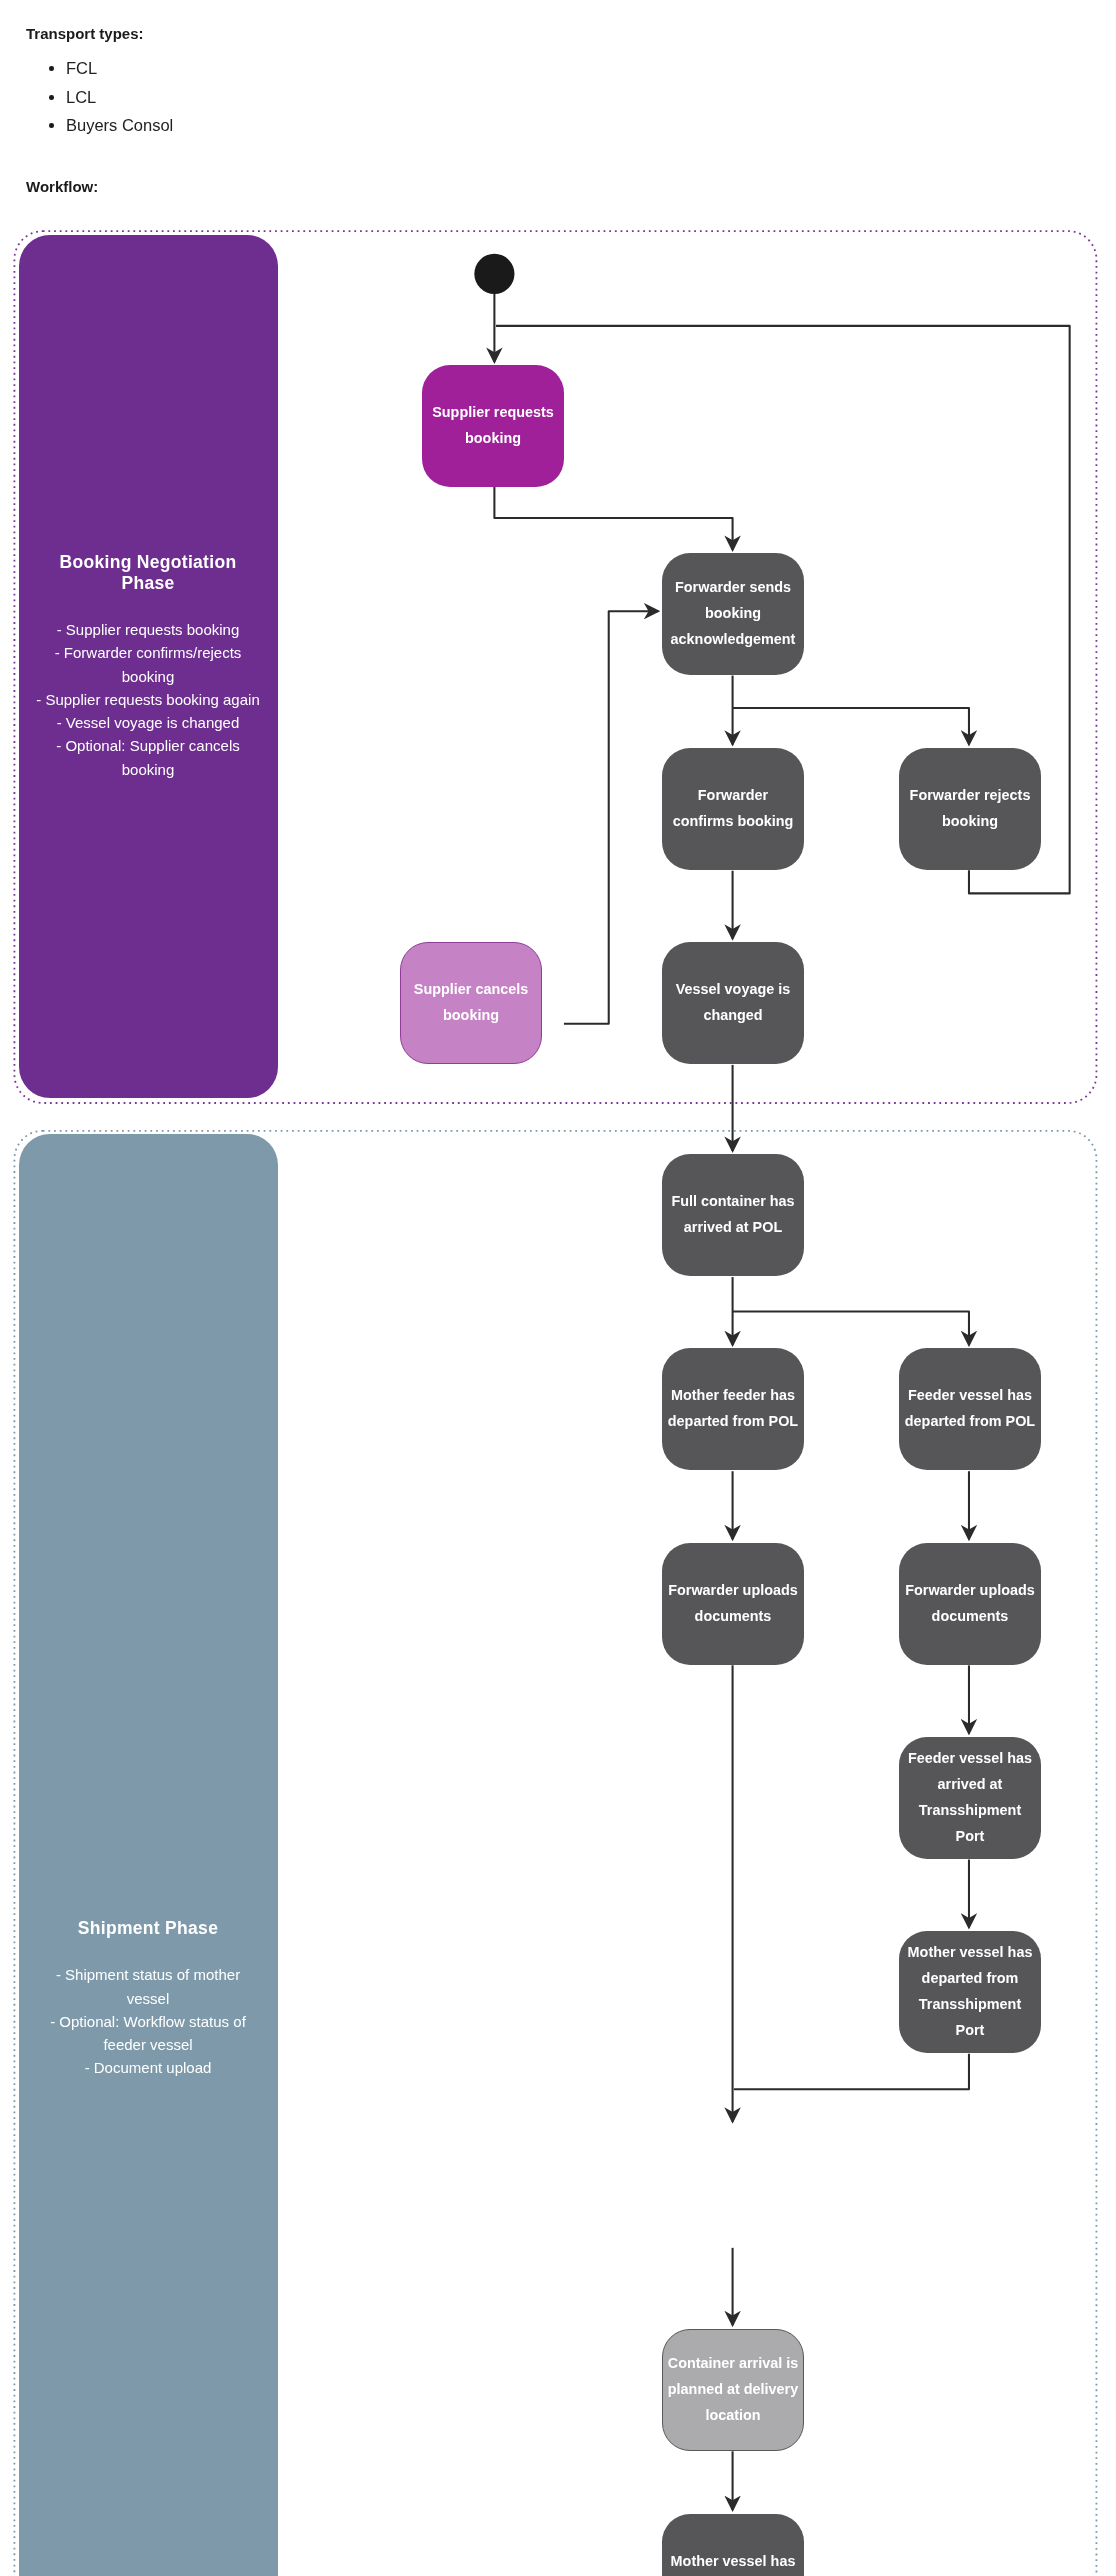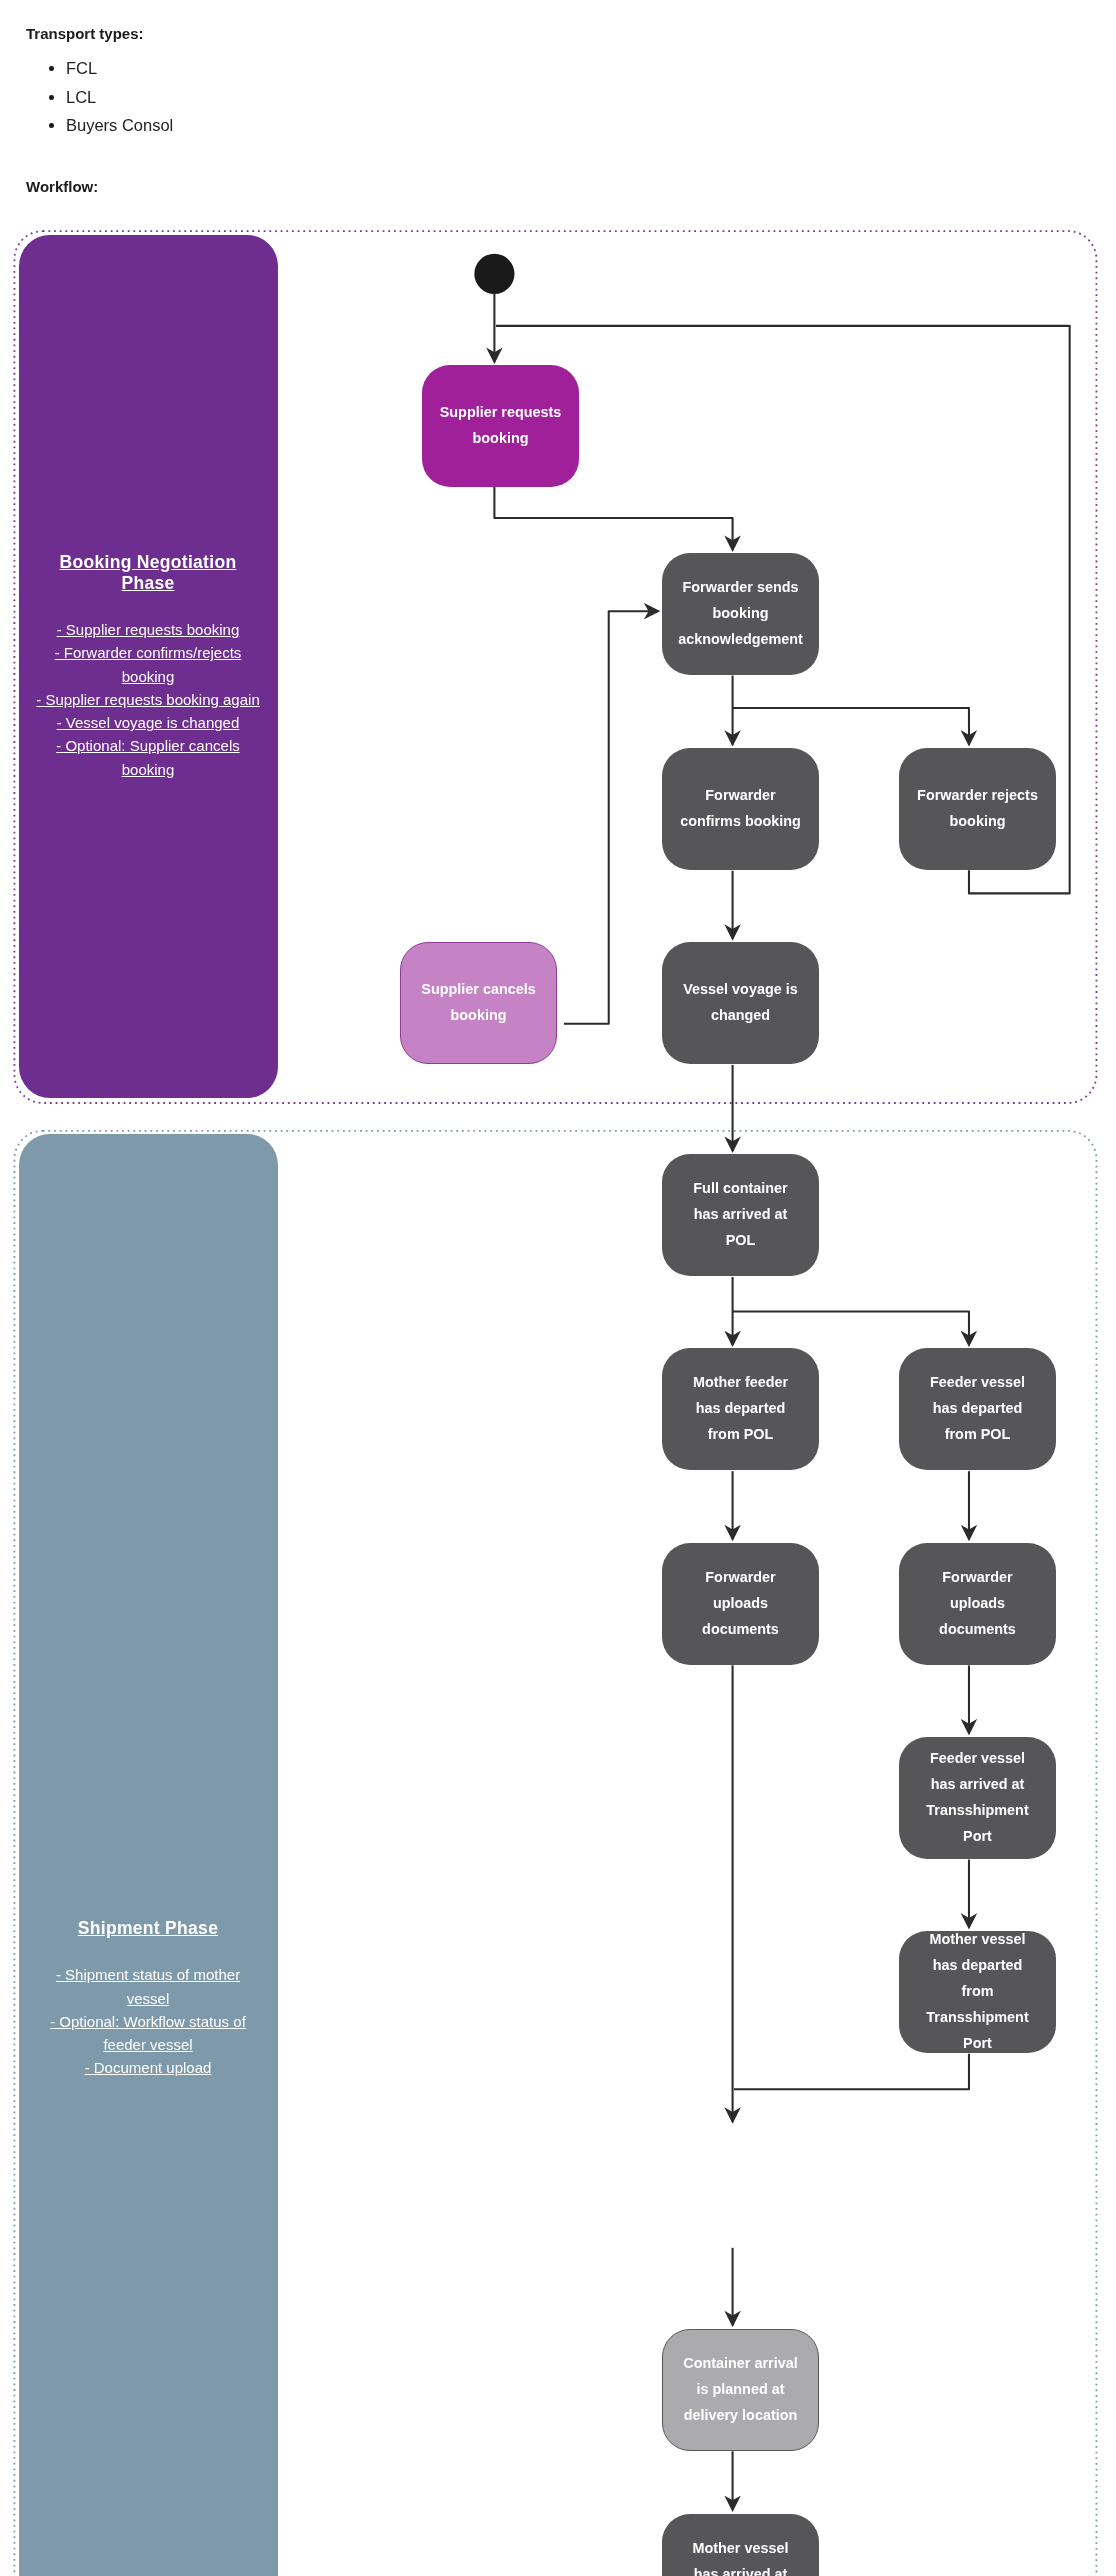--- a/index.html
+++ b/index.html
@@ -10,28 +10,28 @@
   .intro-title{position:absolute;left:26px;font-size:15px;font-weight:700;color:#1b1b1b;}
   .tt-item{position:absolute;left:49px;display:flex;align-items:flex-start;font-size:16.5px;color:#222;}
   .tt-dot{width:4.6px;height:4.6px;border-radius:50%;background:#1b1b1b;margin:7.2px 12.4px 0 0;flex:0 0 auto;}
 
   
   #canvas{position:absolute;left:0;top:0;}
 
   
   .phase-label{position:absolute;left:18.5px;width:259px;border-radius:31px;color:#fff;
     display:flex;flex-direction:column;justify-content:center;align-items:center;
-    text-align:center;padding:0 15.5px;box-sizing:border-box;text-decoration:underline;}
+    text-align:center;padding:0 15.5px;box-sizing:border-box;}
   .phase-title{font-size:17.5px;font-weight:700;margin-bottom:24px;letter-spacing:0.3px;}
   .phase-bullet{font-size:15px;line-height:1.55;font-weight:400;}
 
   
-  .node{position:absolute;width:157px;height:122px;border-radius:28px;
+  .node{position:absolute;width:142px;height:122px;border-radius:28px;
     display:flex;justify-content:center;align-items:center;text-align:center;
-    color:#fff;font-size:14.4px;font-weight:700;line-height:1.8;padding:0 17px;box-sizing:border-box;}
+    color:#fff;font-size:14.4px;font-weight:700;line-height:1.8;padding:0 4px;box-sizing:border-box;}
   .node.dark{background:#565558;}
   .node.magenta{background:#A02099;}
   .node.orchid{background:#C583C6;border:1.5px solid #8F3D97;}
   .node.light{background:#ABABAD;border:1.5px solid #58585A;}
 </style>
 </head>
 <body>
 
 <div id="page">
 

